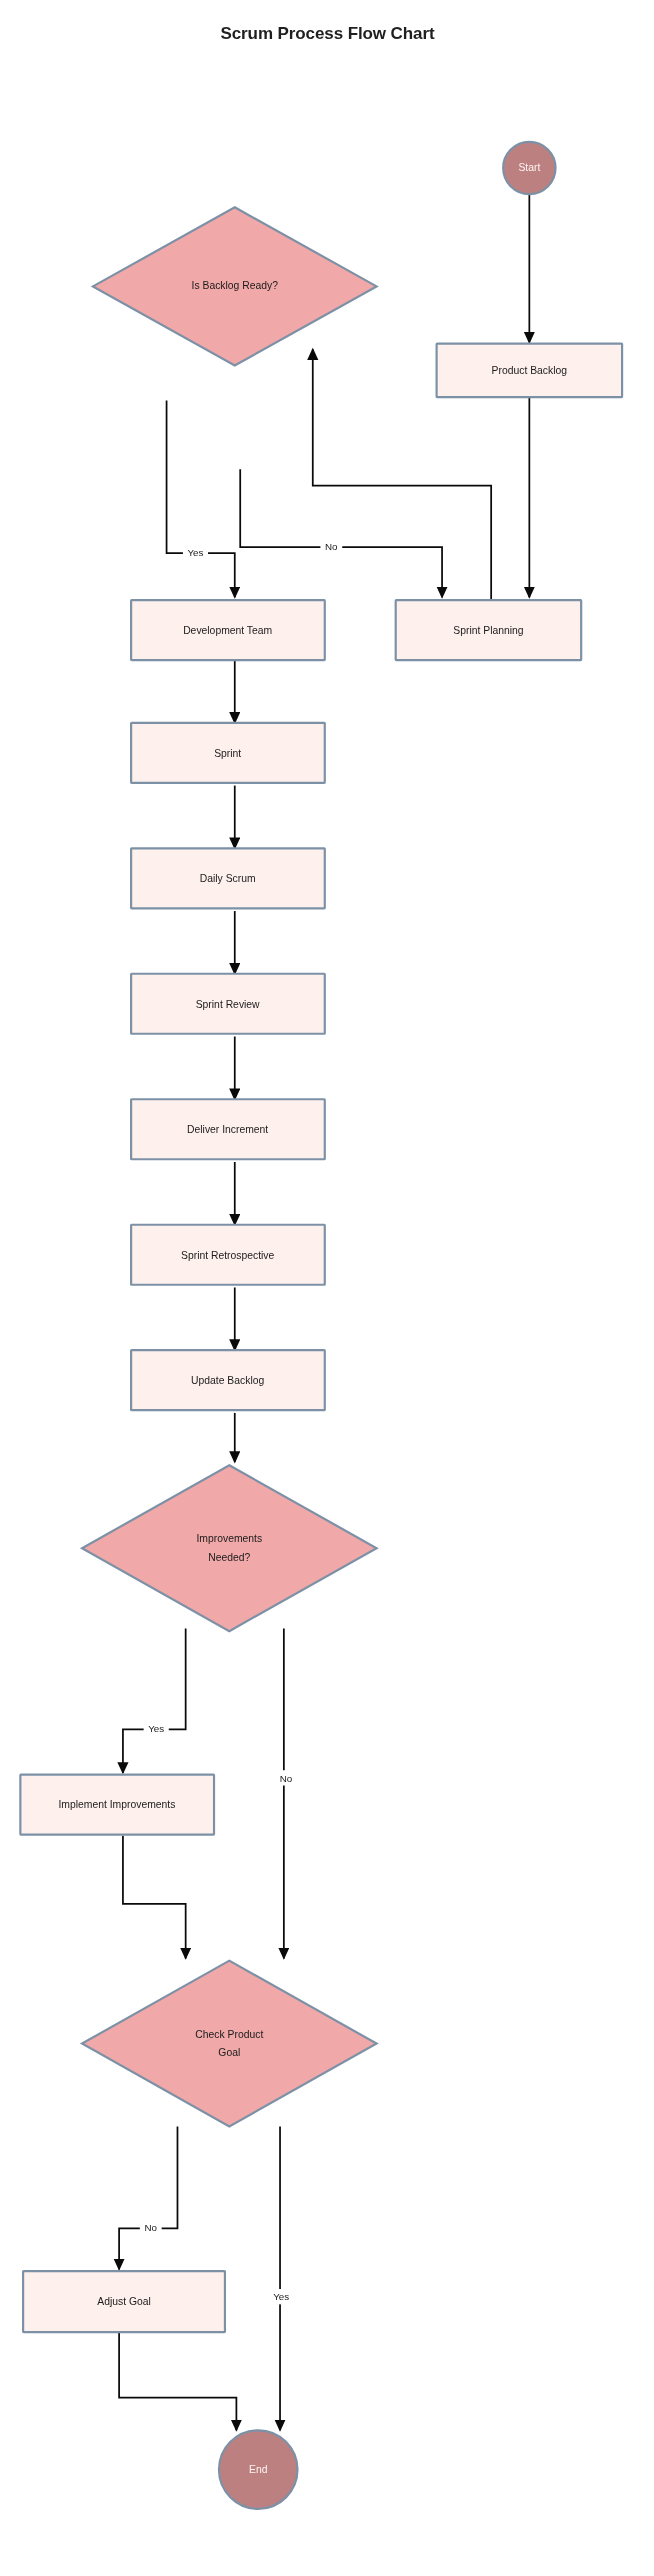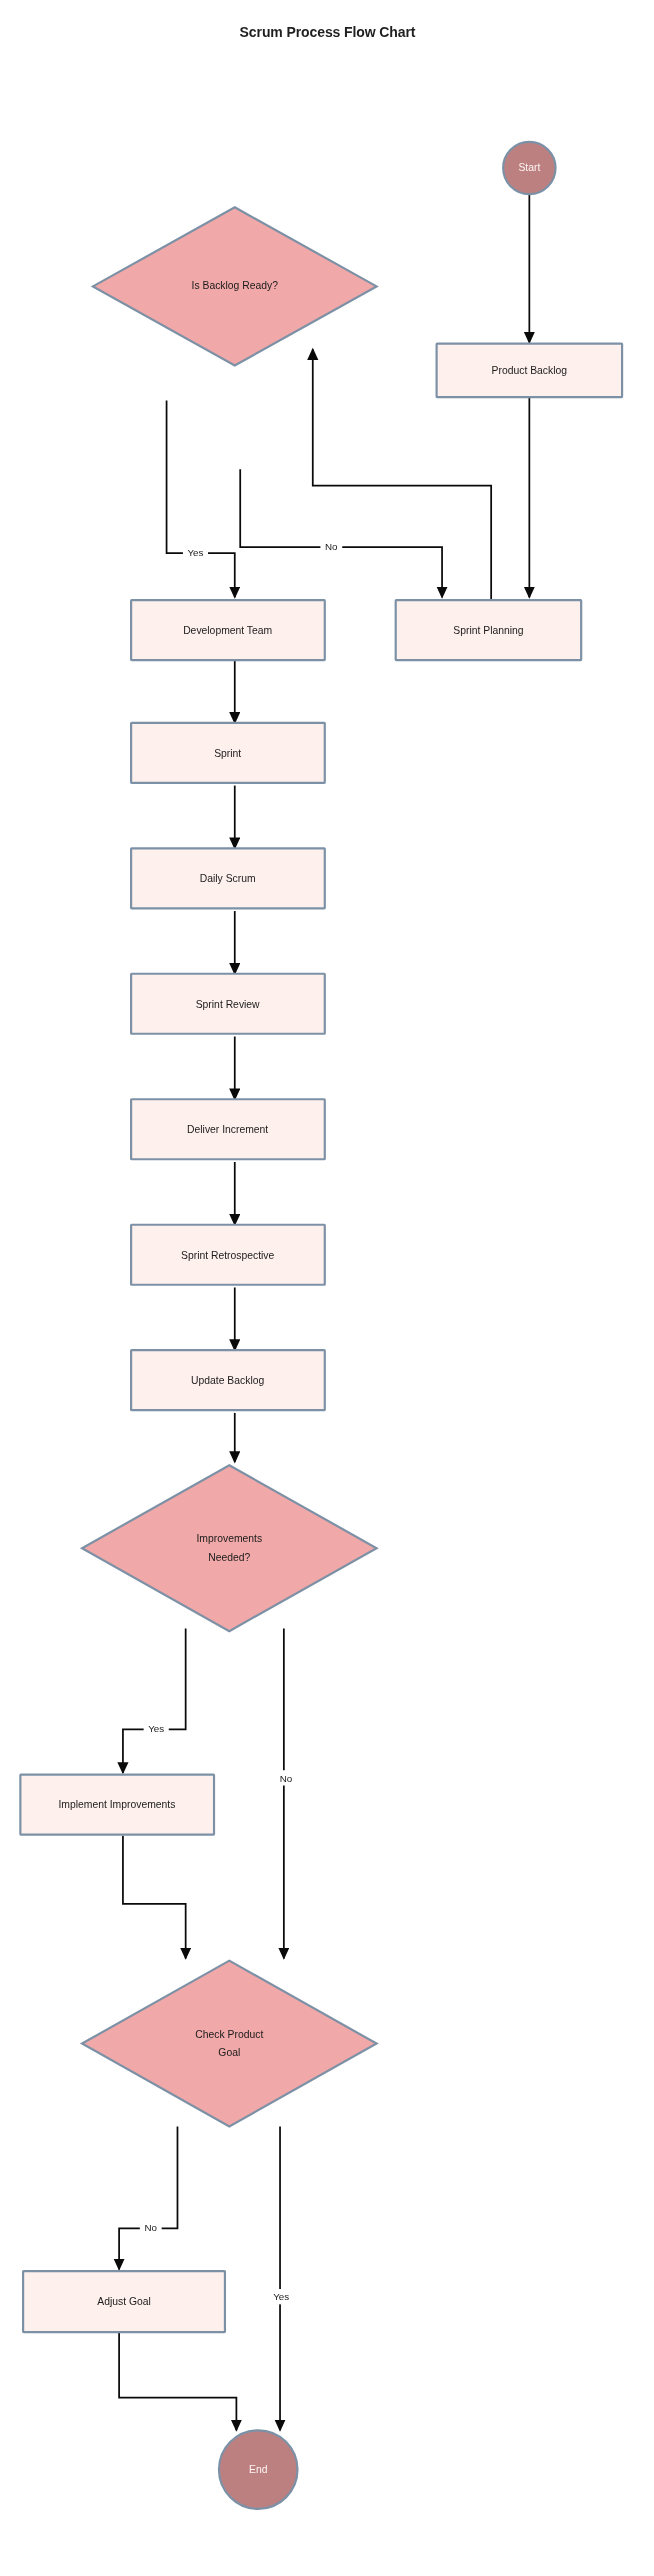--- a/index.html
+++ b/index.html
@@ -13,21 +13,21 @@
     font-family: "Liberation Sans", sans-serif;
     position: relative;
     overflow: hidden;
   }
   #chart-title {
     position: absolute;
     left: 0;
     top: 24px;
     width: 655px;
     text-align: center;
-    font-size: 14px;
+    font-size: 17px;
     font-weight: bold;
     color: #1f1f1f;
     letter-spacing: -0.1px;
   }
   #flow-svg {
     position: absolute;
     left: 0;
     top: 0;
     width: 655px;
     height: 2576px;

